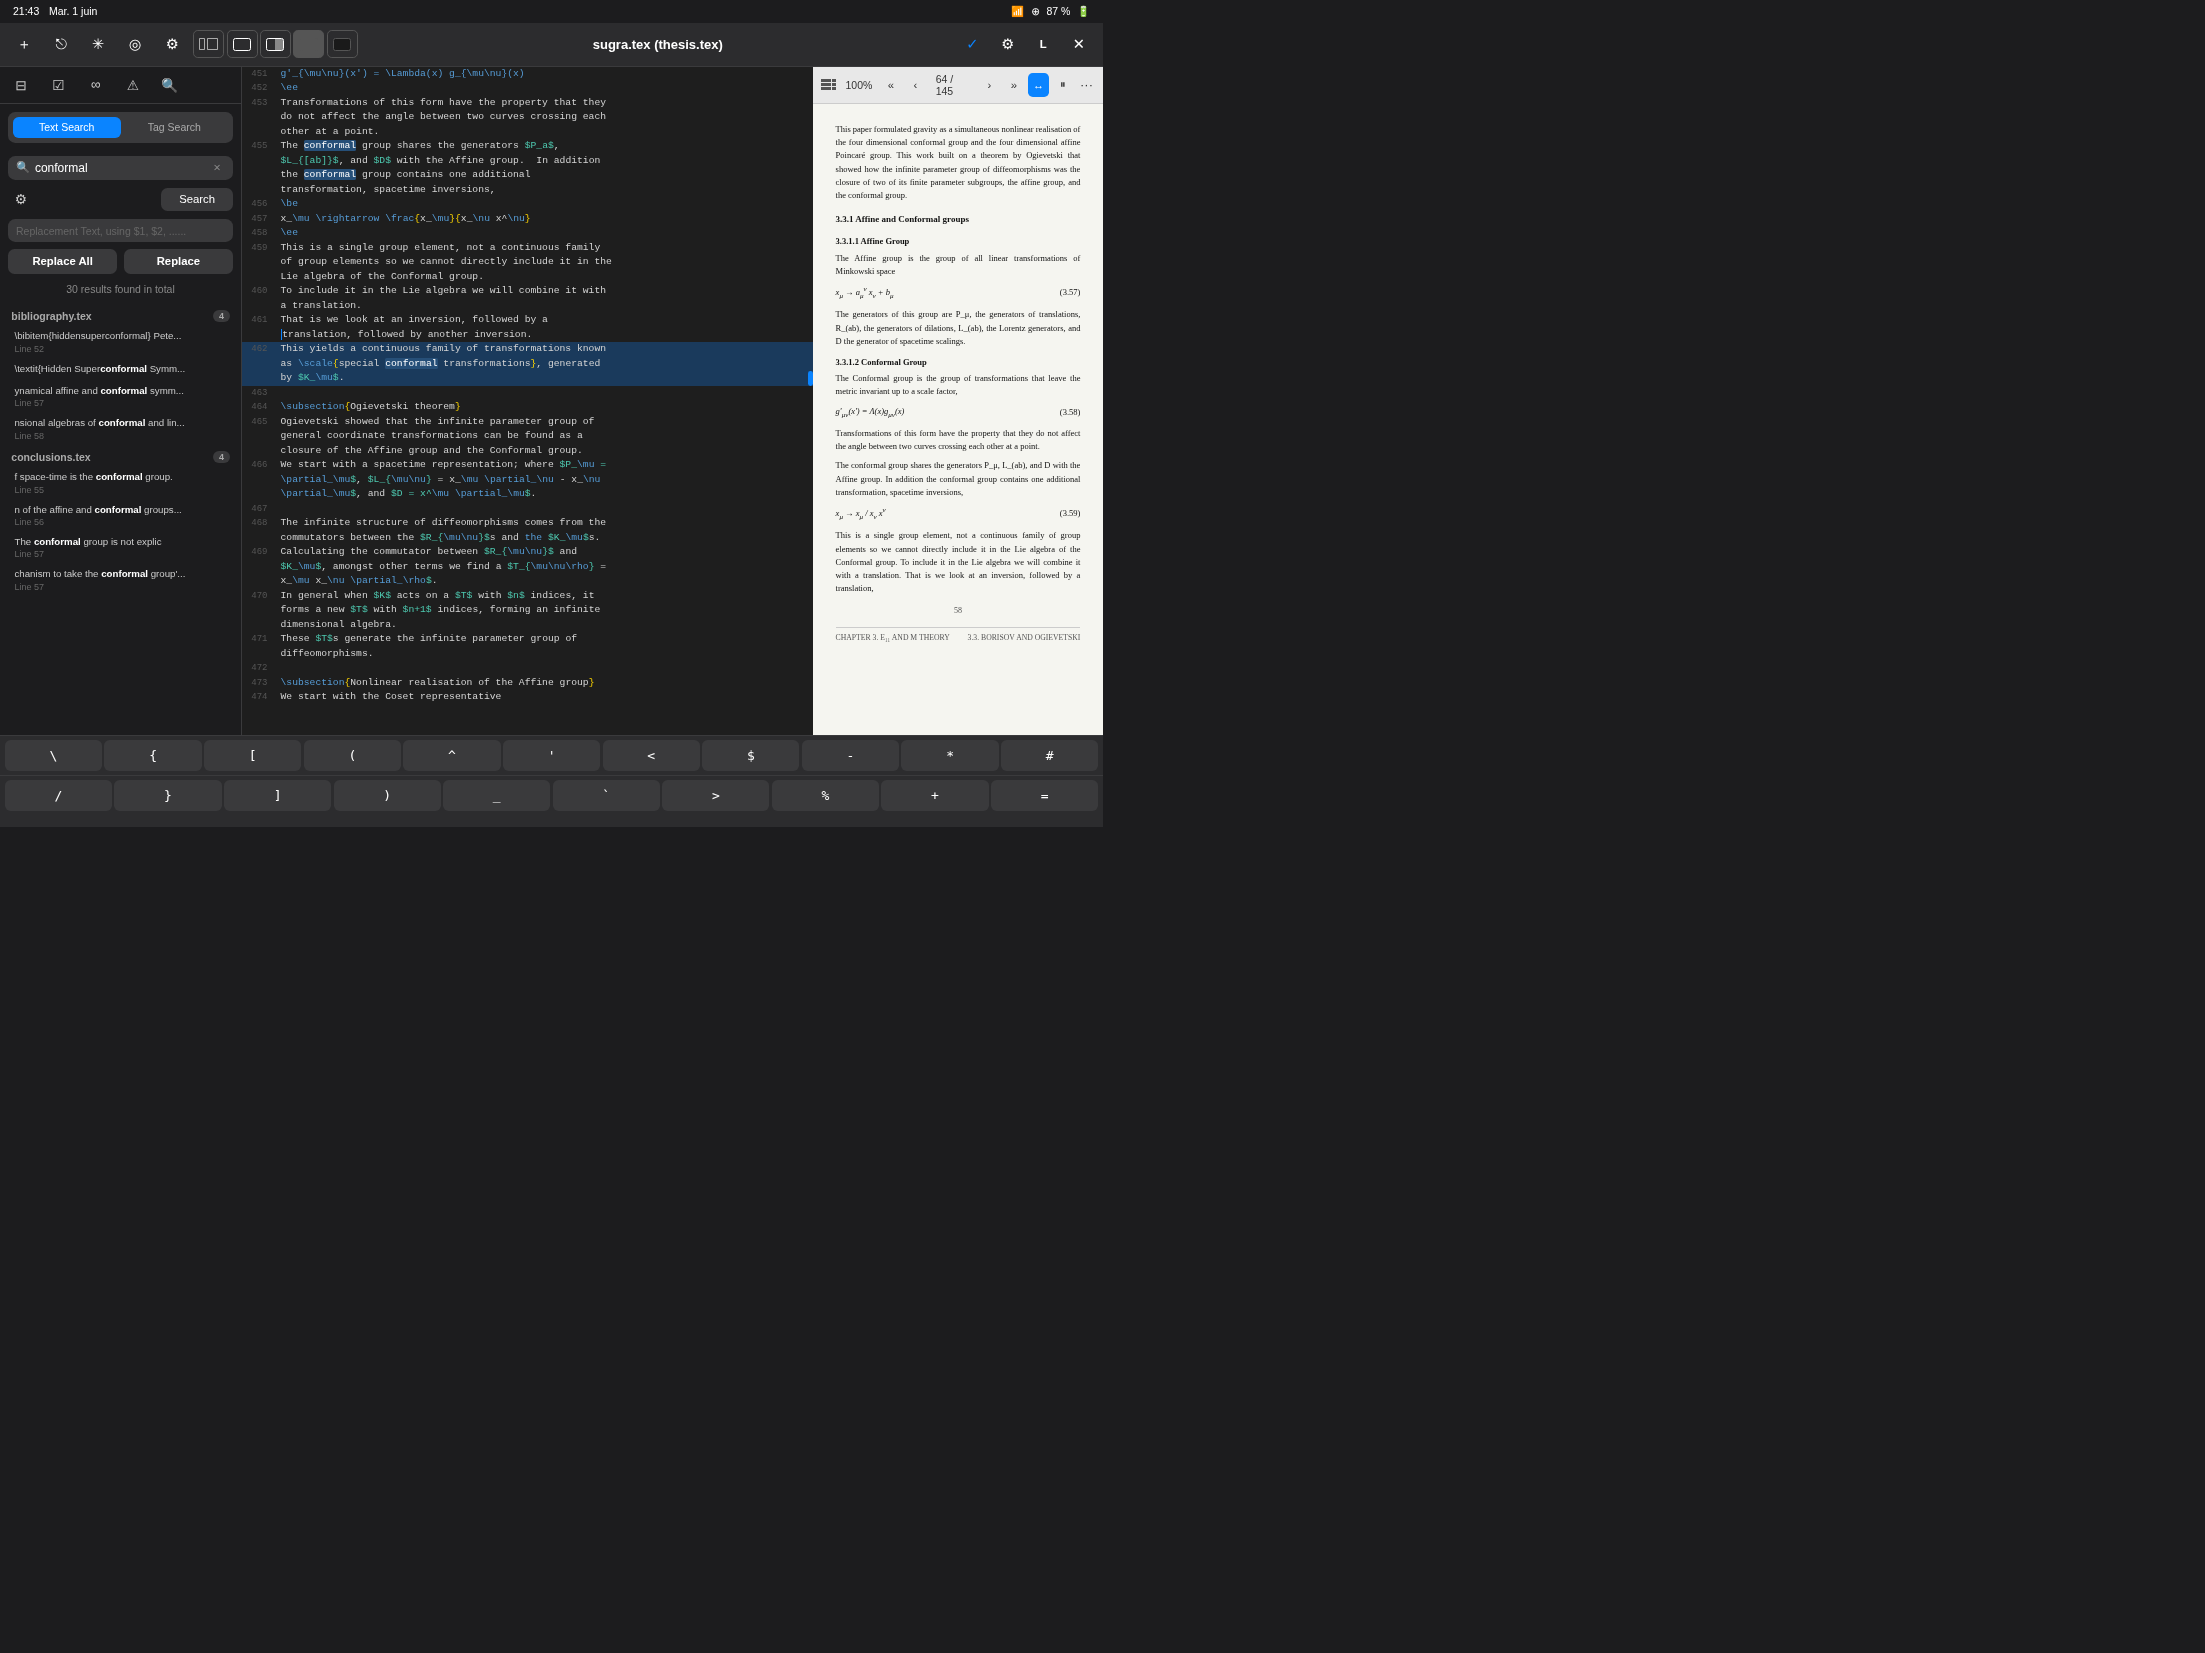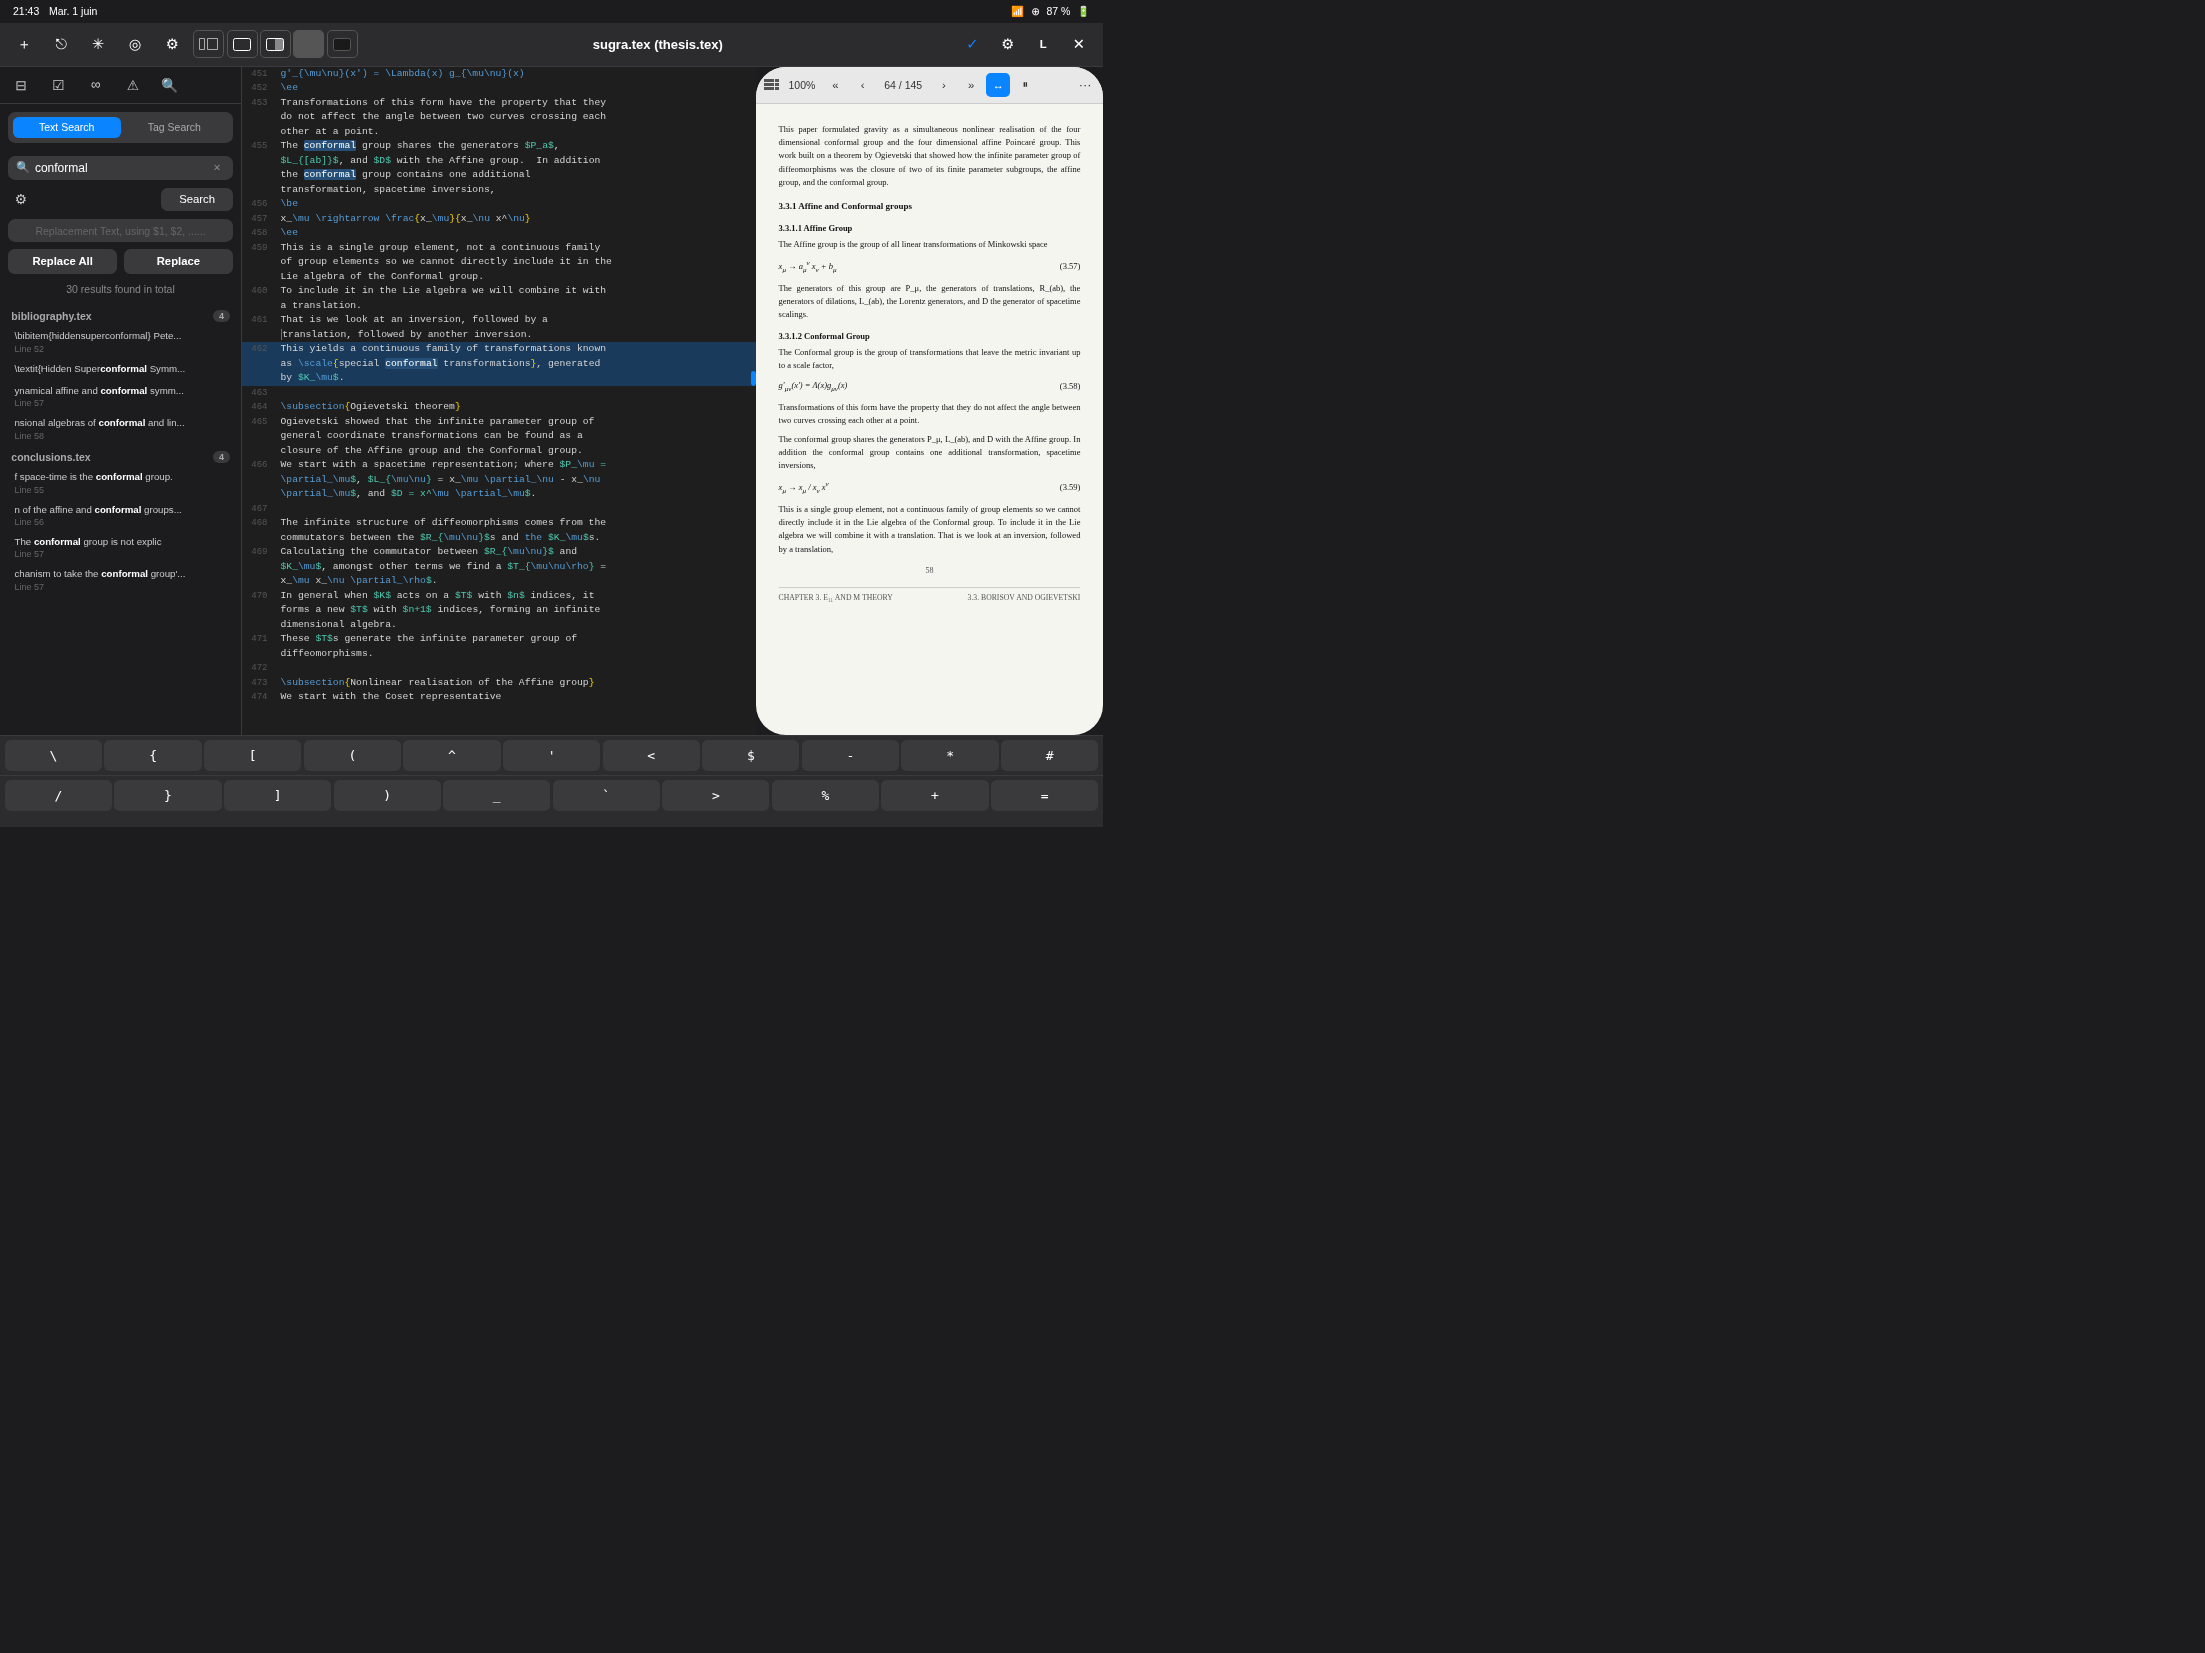--- a/index.html
+++ b/index.html
@@ -169,21 +169,20 @@
     }
 
     .replacement-input {
       margin-top: 6.5px;
       background: #3a3a3c;
       border-radius: 7.3px;
       padding: 5.7px 8px;
       color: #666;
       font-size: 10.5px;
       width: 100%;
-      text-align: center;
     }
 
     .replace-btns {
       display: flex;
       gap: 6.5px;
       margin-top: 6.5px;
     }
     .replace-btn {
       flex: 1;
       background: #3a3a3c;
@@ -295,27 +294,26 @@
     .tex-math { color: #4ec9b0; }
     .tex-brace { color: #ffd700; }
     .highlight-match {
       background: #264f78;
       border-radius: 1.6px;
       color: #fff;
     }
 
     
     .preview-panel {
-      width: 347px;
+      width: 290px;
       background: #f5f5f0;
       color: #000;
       display: flex;
       flex-direction: column;
       overflow: hidden;
-      border-radius: 30px;
     }
 
     
     .preview-toolbar {
       height: 37px;
       background: #e8e8e8;
       border-bottom: 0.8px solid #ccc;
       display: flex;
       align-items: center;
       padding: 0 6.5px;

